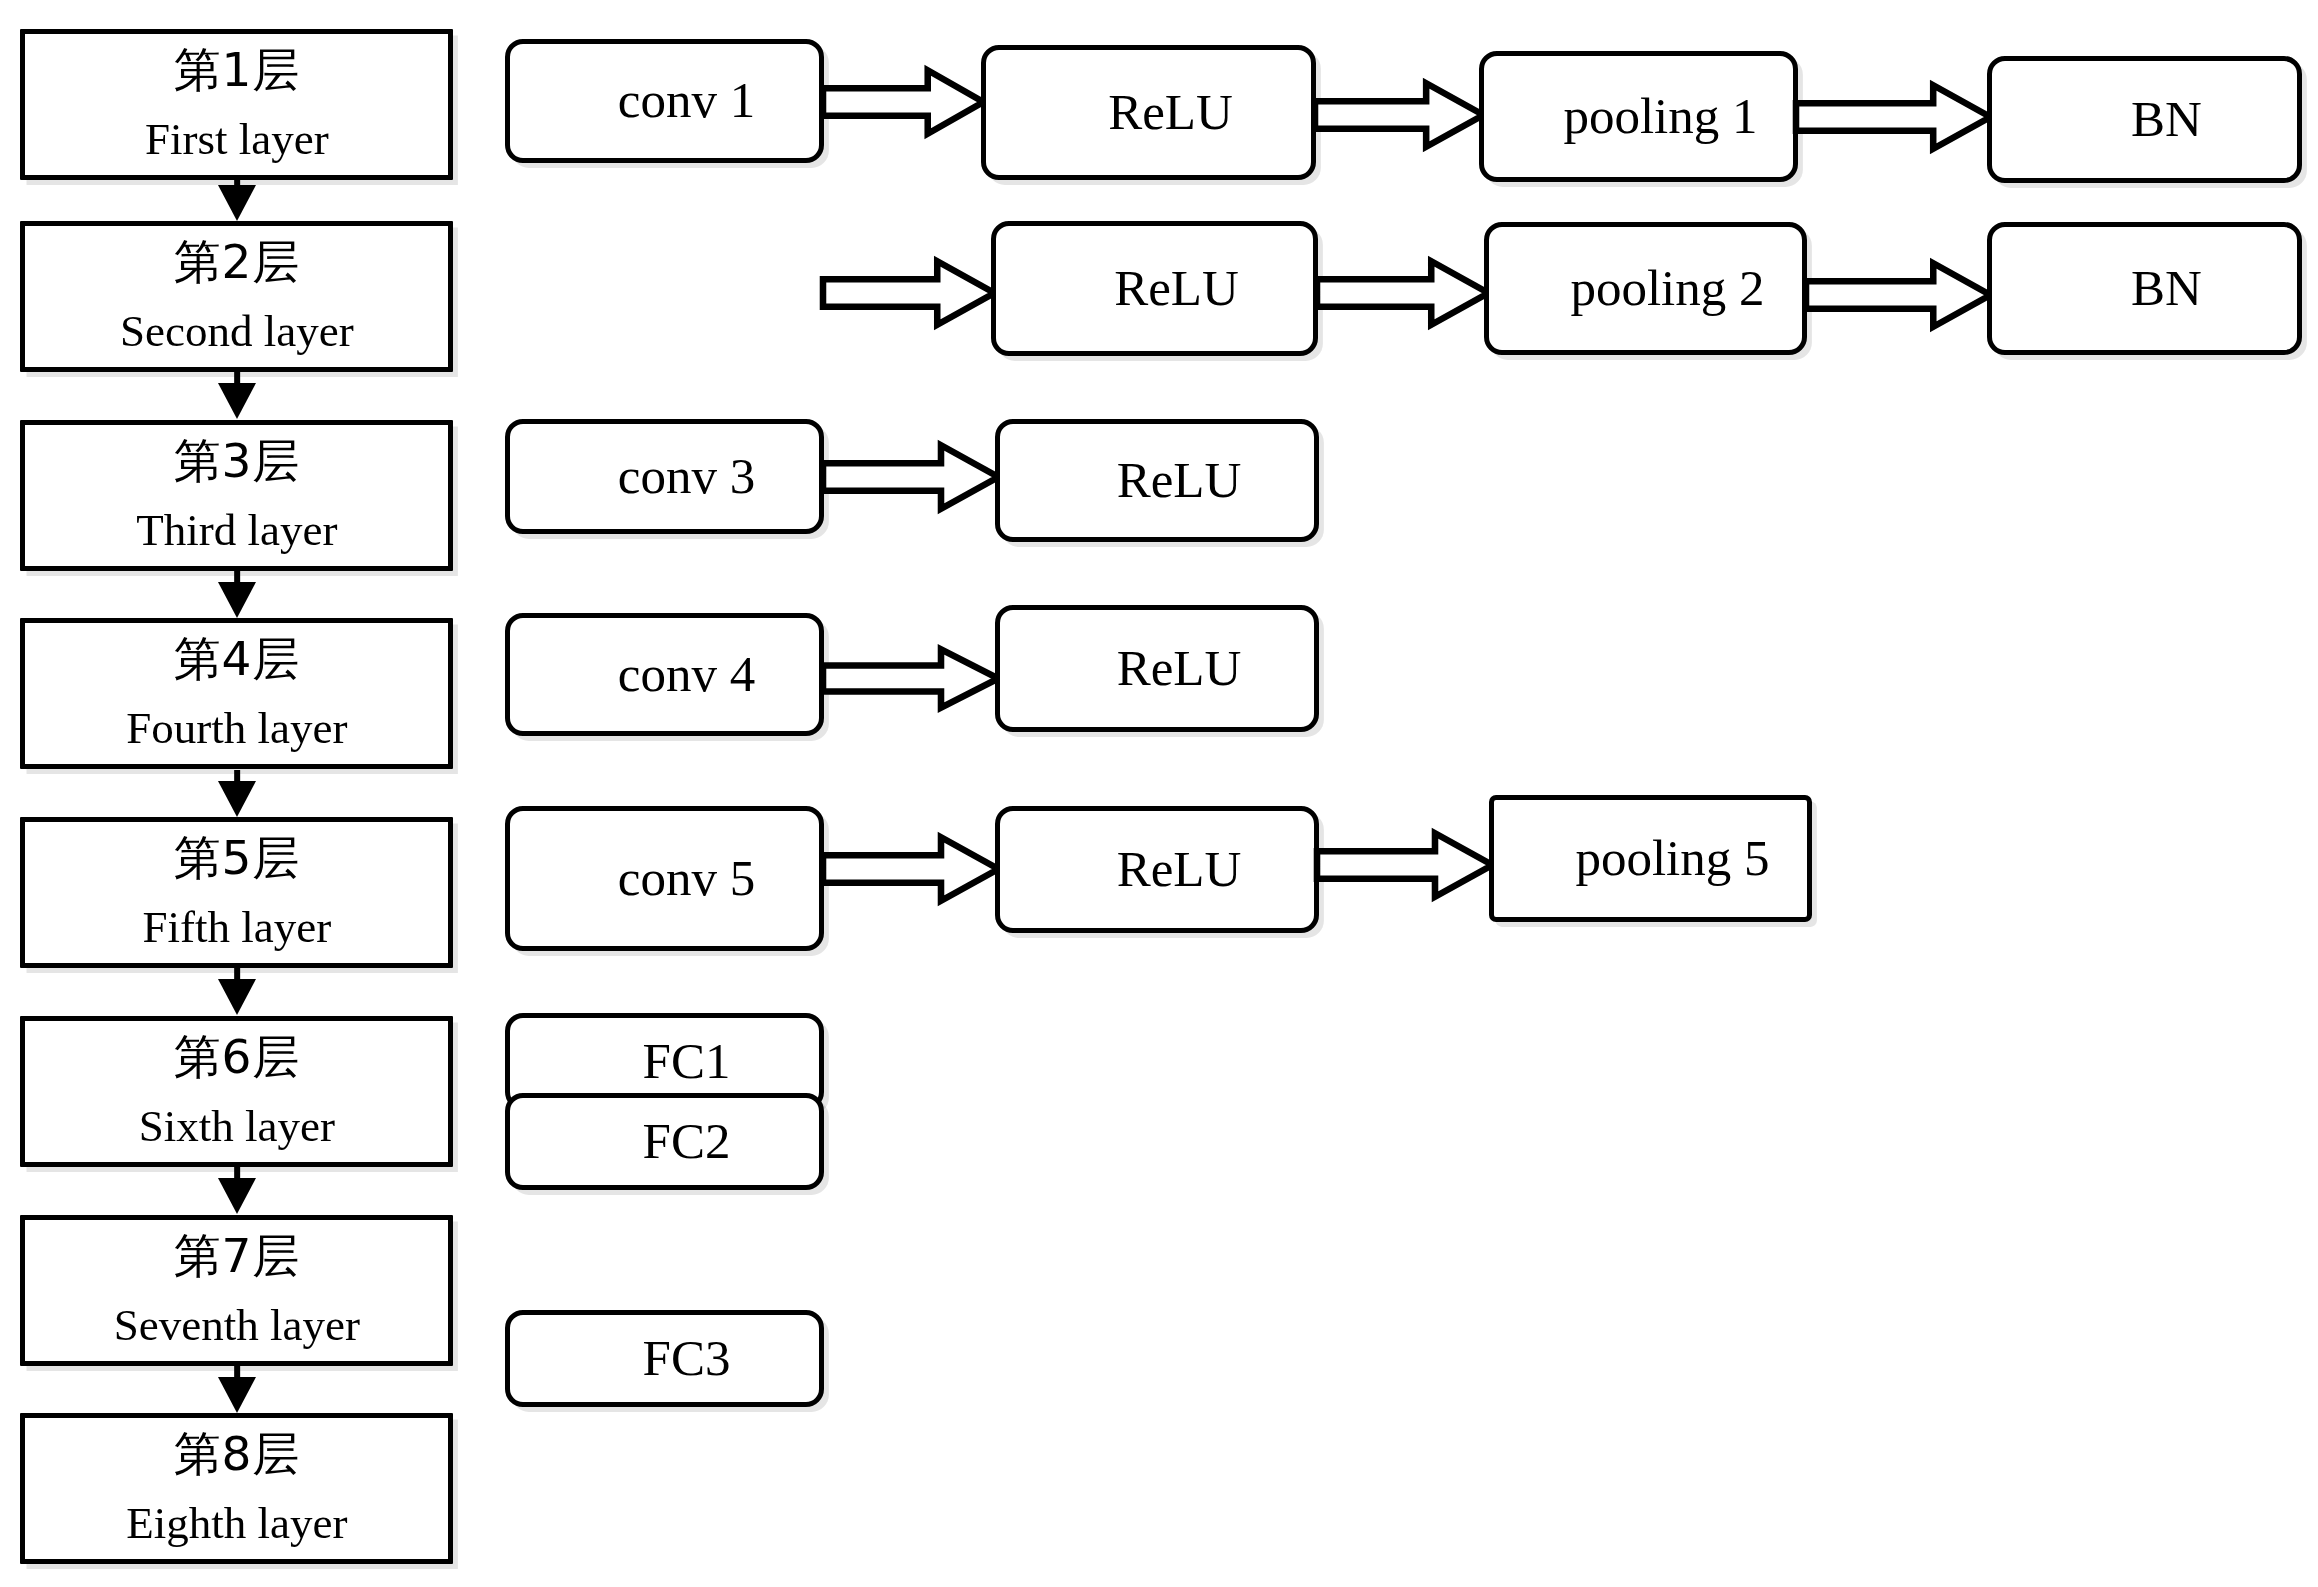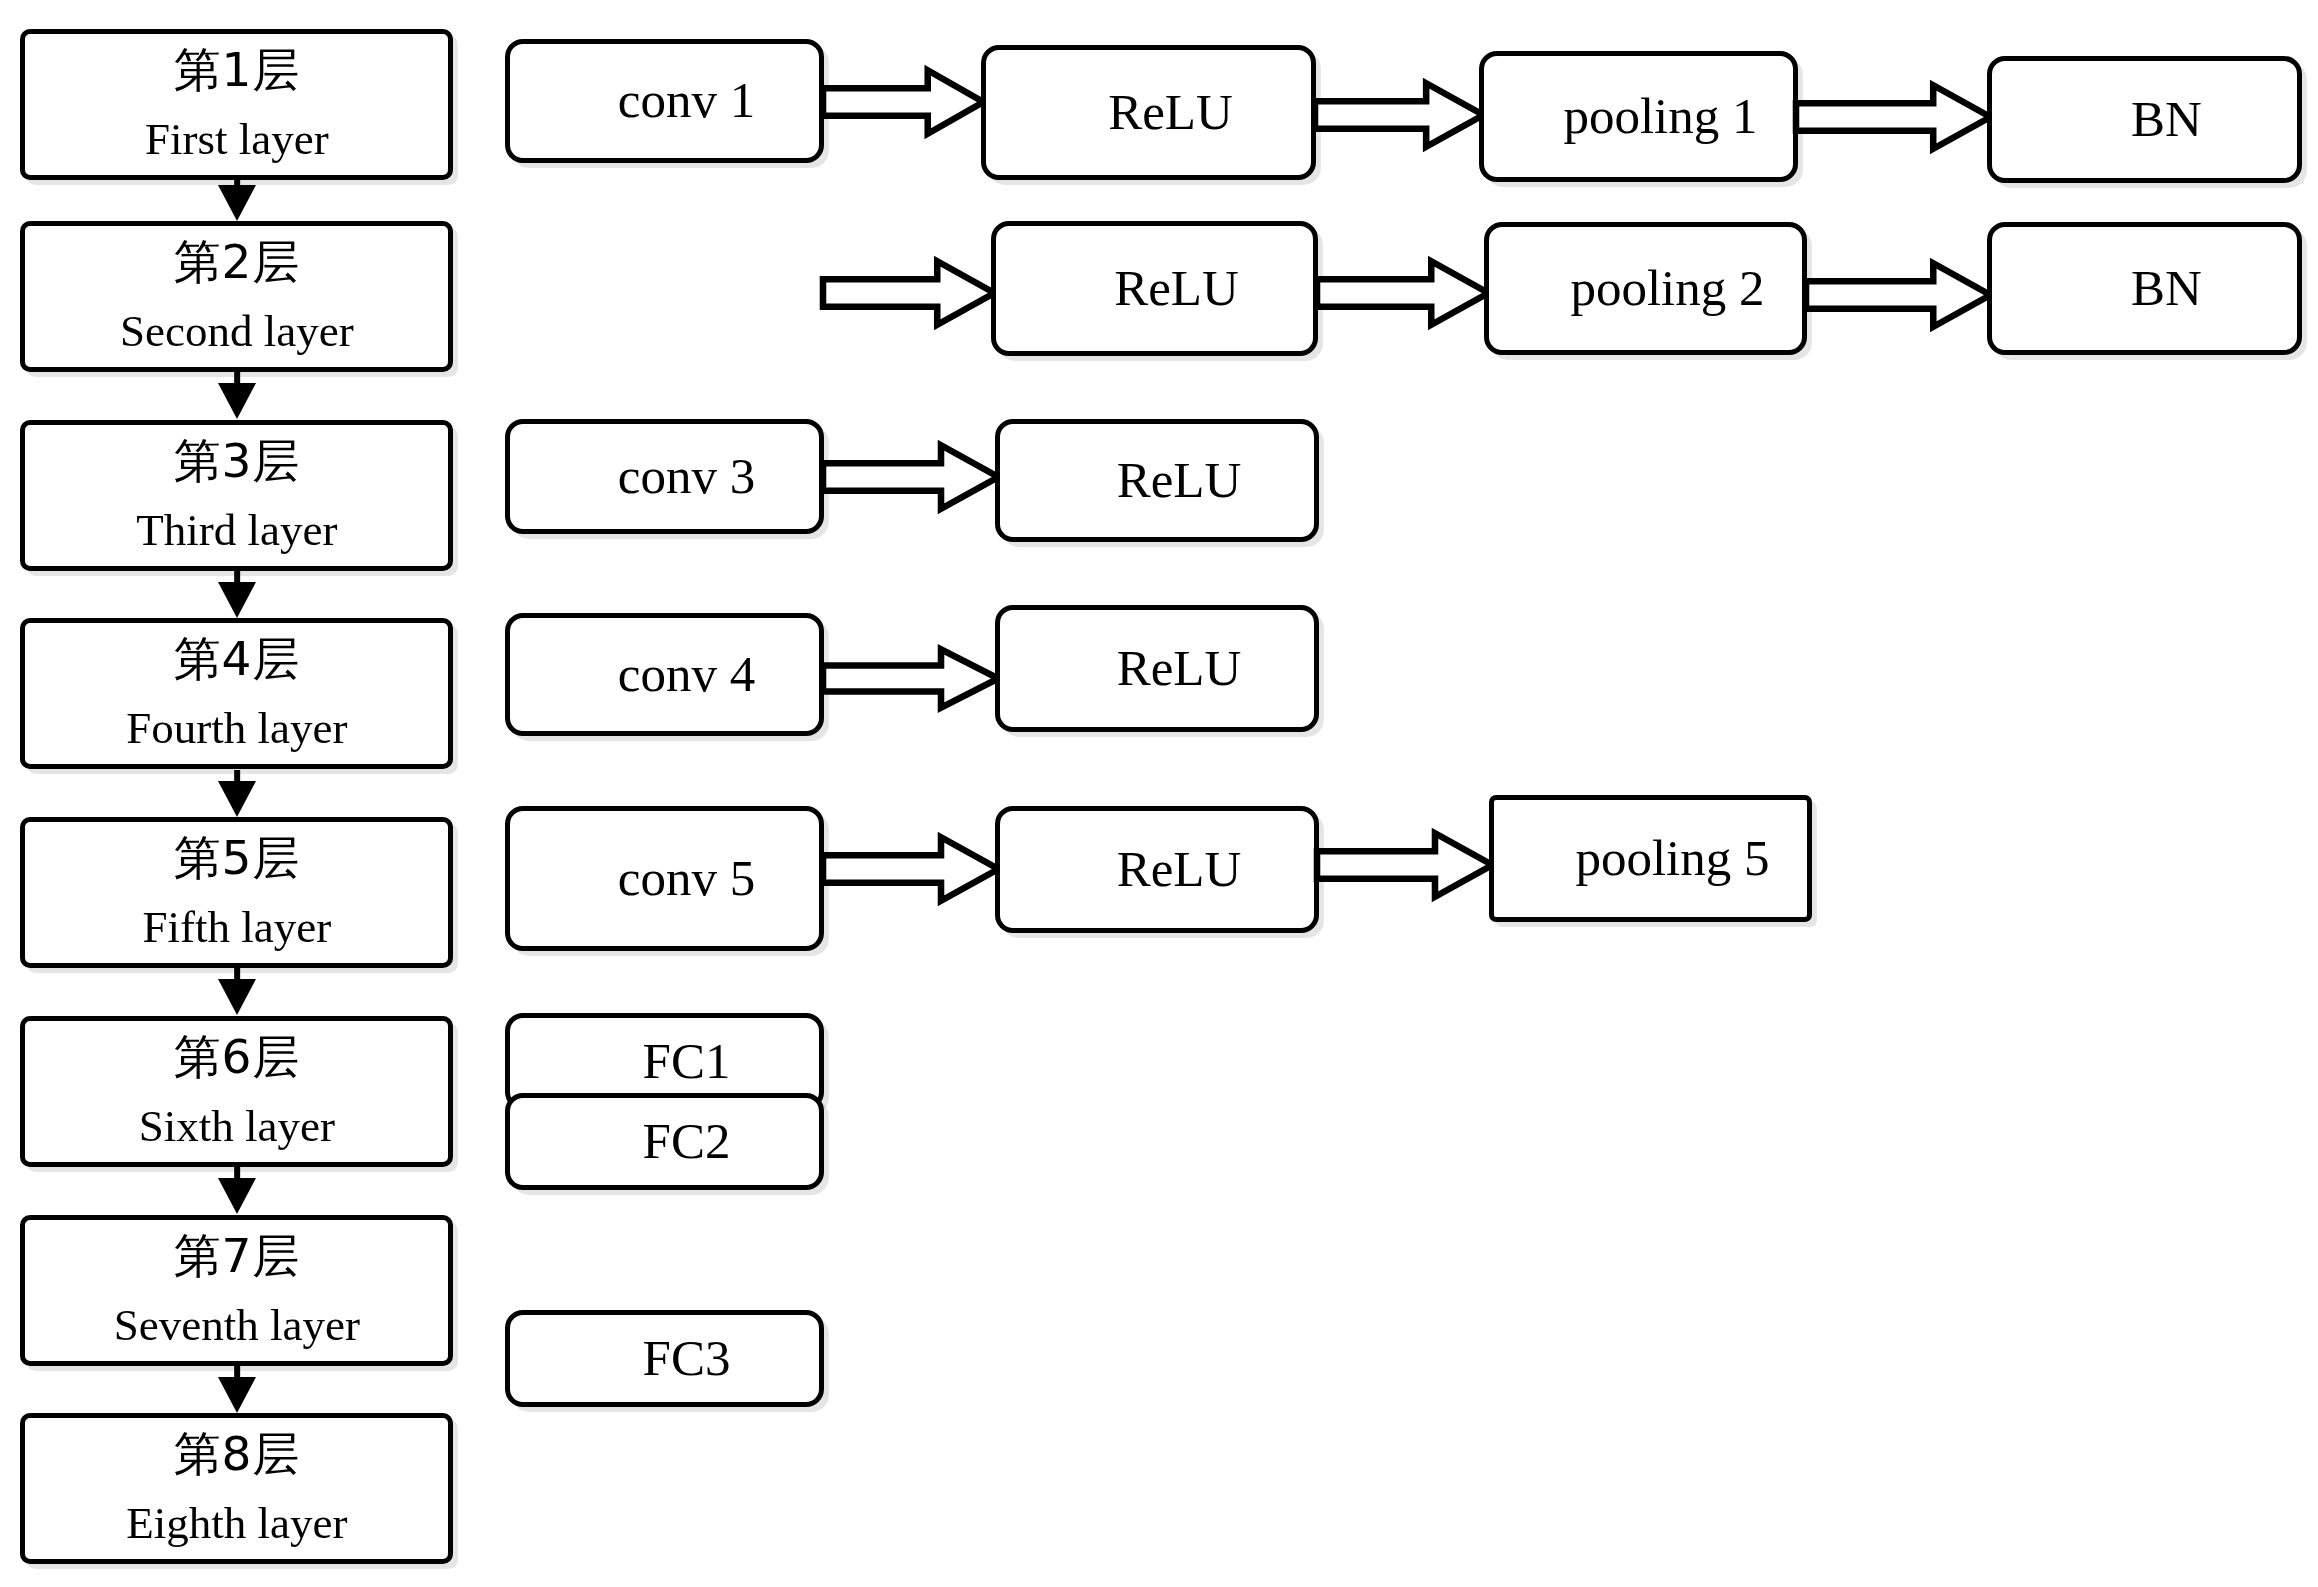--- a/index.html
+++ b/index.html
@@ -20,21 +20,21 @@
     background:#ffffff;
     border:5.7px solid #000000;
     display:flex;
     flex-direction:column;
     align-items:center;
     justify-content:center;
     text-align:center;
     line-height:1.12;
     box-shadow:5.7px 5.7px 0 -0.8px rgba(0,0,0,0.10);
   }
-  .box.sharp{border-radius:10px;text-align:center;}
+  .box.sharp{border-radius:1px;text-align:center;}
   .box.round{border-radius:18px;}
 
   .cn{
     font-family:"DejaVu Sans","Liberation Sans",sans-serif;
     font-size:47px;
     letter-spacing:0.8px;
     display:block;
   }
   .en{
     font-family:"Liberation Serif","DejaVu Serif",serif;

